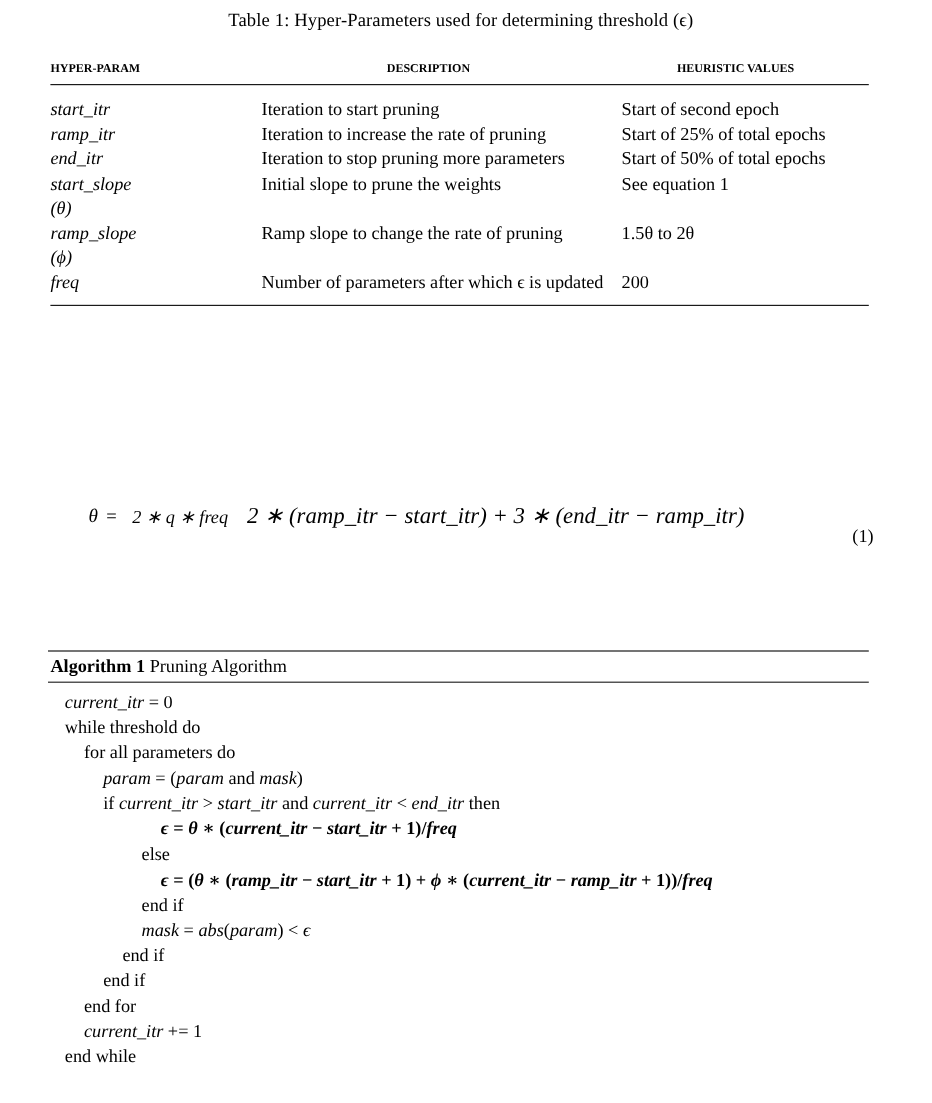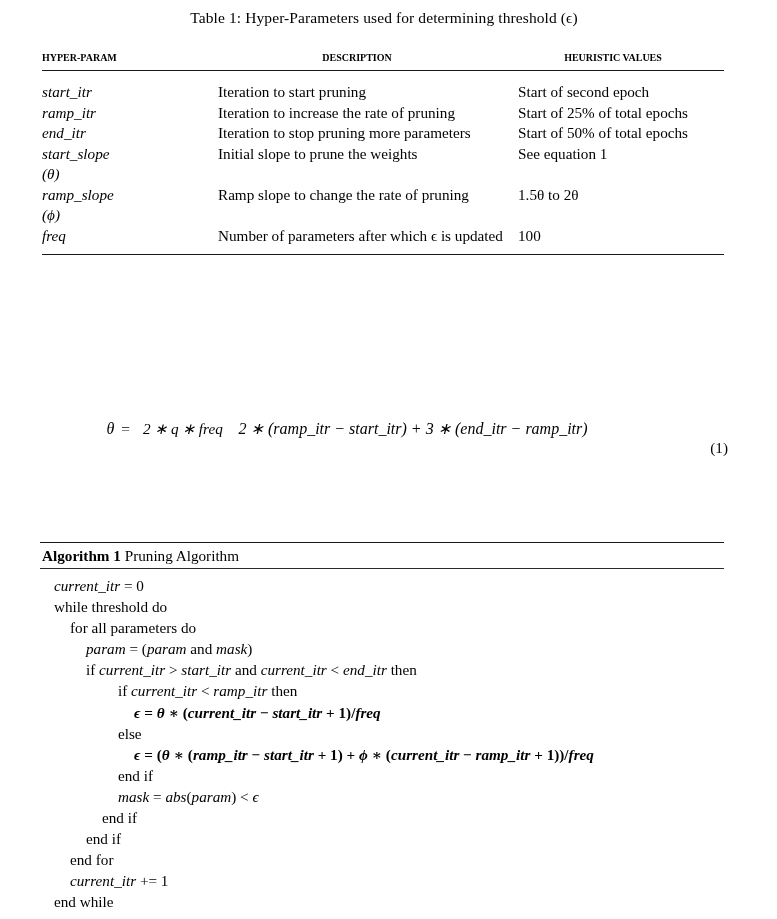--- a/index.html
+++ b/index.html
@@ -108,21 +108,21 @@
     padding: 0 6px 2px 6px;
     font-size: 15.2px;
     white-space: nowrap;
   }
   .frac .bar {
     border-top: 1.1px solid #1a1a1a;
     height: 0;
   }
   .frac .den {
     padding: 3px 6px 0 6px;
-    font-size: 16px;
+    font-size: 19px;
     white-space: nowrap;
   }
   .eq-num {
     position: absolute;
     right: 0;
     top: 21px;
     font-size: 15.2px;
   }
 
   
@@ -206,21 +206,21 @@
           <span>ramp_slope</span><br>
           <span class="gk">(ϕ)</span>
         </div>
         <div class="col-b">Ramp slope to change the rate of pruning</div>
         <div class="col-c">1.5θ to 2θ</div>
       </div>
 
       <div class="trow">
         <div class="col-a">freq</div>
         <div class="col-b nojust">Number of parameters after which ϵ is updated</div>
-        <div class="col-c">100</div>
+        <div class="col-c">200</div>
       </div>
 
     </div>
 
     <div class="rule-thick"></div>
   </div>
 
   <div class="eq-wrap">
     <div class="eq-body">
       <span class="eq-lhs gk">θ</span>
@@ -250,21 +250,20 @@
 
       <div class="aline i0"><span class="kw">while</span> <span class="kw">threshold</span> <span class="kw">do</span></div>
 
       <div class="aline i1"><span class="kw">for all parameters do</span></div>
 
       <div class="aline i2"><span class="var">param</span> = (<span class="var">param</span> <span class="kw">and</span> <span class="var">mask</span>)</div>
 
       <div class="aline i2"><span class="kw">if</span> <span class="var">current_itr</span> &gt; <span class="var">start_itr</span> <span class="kw">and</span> <span class="var">current_itr</span> &lt; <span class="var">end_itr</span> <span class="kw">then</span></div>
 
 
-      <div class="aline i4"><span class="kw">if</span> <span class="var">current_itr</span> &lt; <span class="var">ramp_itr</span> <span class="kw">then</span></div>
 
       <div class="aline i5"><span class="gk">ϵ</span> = <span class="gk">θ</span> ∗ (<span class="var">current_itr</span> − <span class="var">start_itr</span> + 1)/<span class="var">freq</span></div>
 
       <div class="aline i4"><span class="kw">else</span></div>
 
       <div class="aline i5"><span class="gk">ϵ</span> = (<span class="gk">θ</span> ∗ (<span class="var">ramp_itr</span> − <span class="var">start_itr</span> + 1) + <span class="gk">ϕ</span> ∗ (<span class="var">current_itr</span> − <span class="var">ramp_itr</span> + 1))/<span class="var">freq</span></div>
 
       <div class="aline i4"><span class="kw">end if</span></div>
 
       <div class="aline i4"><span class="var">mask</span> = <span class="var">abs</span>(<span class="var">param</span>) &lt; <span class="gk">ϵ</span></div>

